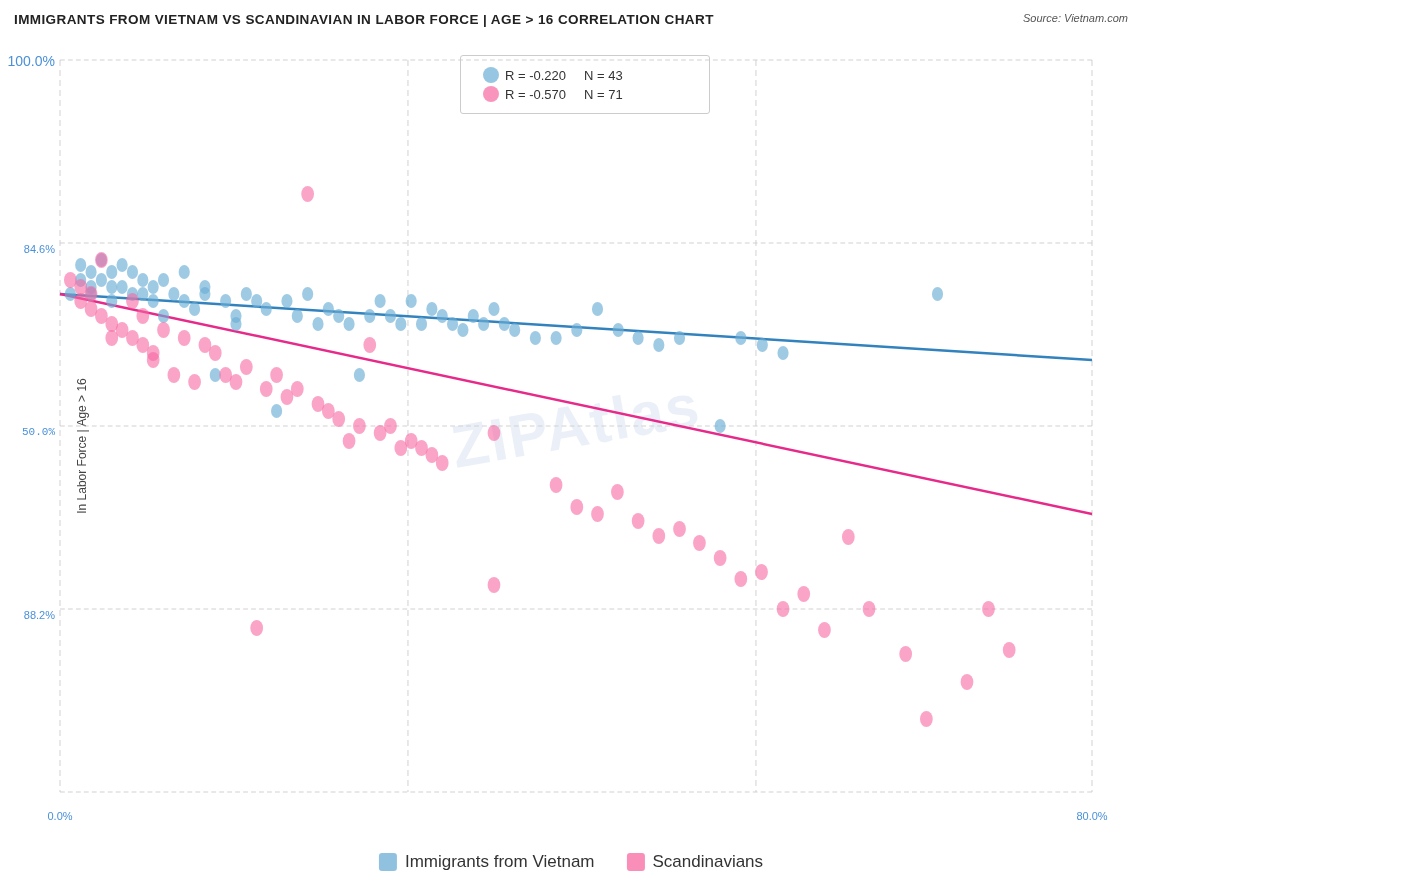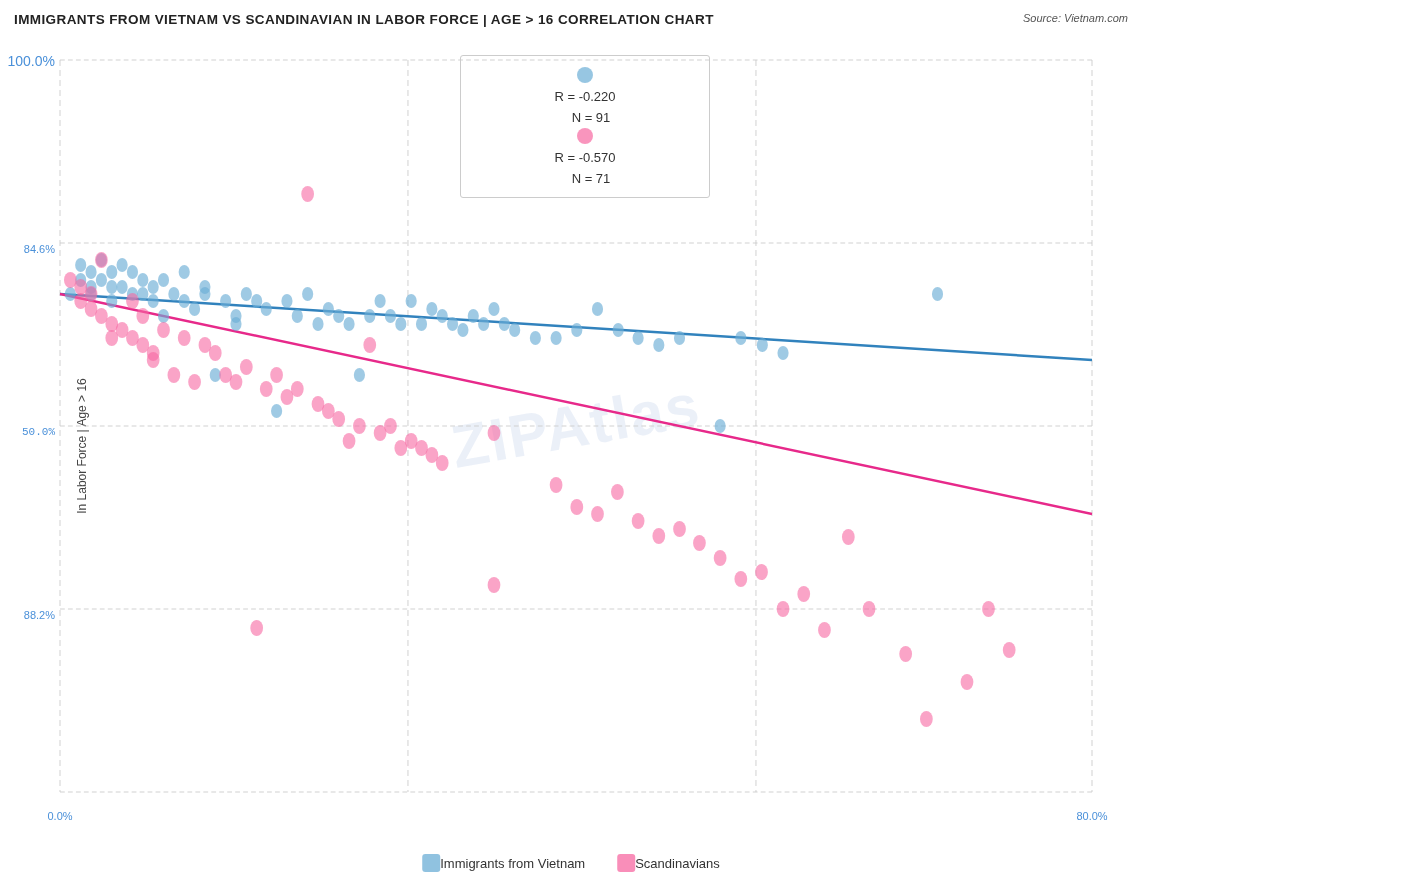--- a/index.html
+++ b/index.html
@@ -67,22 +67,21 @@
       background: white;
       border: 1.5px solid #ccc;
       border-radius: 3px;
       padding: 8px 14px;
       font-size: 13px;
     }
     .legend-row {
       display: flex;
       align-items: center;
       gap: 6px;
-      margin: 3px 0;
-      flex-direction: column;
+      margin: 3px 8px;
     }
     .legend-swatch {
       width: 16px;
       height: 16px;
       border-radius: 50%;
       opacity: 0.7;
       flex-shrink: 0;
     }
     .legend-text {
       font-size: 13px;
@@ -108,21 +107,22 @@
       bottom: 20px;
       left: 50%;
       transform: translateX(-50%);
       display: flex;
       align-items: center;
       gap: 32px;
     }
     .bottom-legend-item {
       display: flex;
       align-items: center;
-      font-size: 13px;
+      gap: 8px;
+      font-size: 17px;
       color: #333;
     }
     .bottom-legend-swatch {
       width: 18px;
       height: 18px;
       border-radius: 3px;
       opacity: 0.75;
     }
     svg.scatter-svg {
       position: absolute;
@@ -142,21 +142,21 @@
   <div class="source-label">Source: Vietnam.com</div>
 
   <div class="y-axis-label" style="position:absolute; left:14px; top:50%; transform:translate(0,-50%) rotate(-90deg); transform-origin:center center; font-size:12px; color:#444; white-space:nowrap;">
     <span>In Labor Force | Age &gt; 16</span>
   </div>
 
   <div class="legend-box">
     <div class="legend-row">
       <div class="legend-swatch" style="background:#6baed6;"></div>
       <span class="legend-text">R = -0.220</span>
-      <span class="legend-text" style="margin-left:12px;">N = 91</span>
+      <span class="legend-text" style="margin-left:12px;">N = 43</span>
     </div>
     <div class="legend-row">
       <div class="legend-swatch" style="background:#f768a1;"></div>
       <span class="legend-text">R = -0.570</span>
       <span class="legend-text" style="margin-left:12px;">N = 71</span>
     </div>
   </div>
 
   <div class="chart-area">
     <div class="chart-inner">

